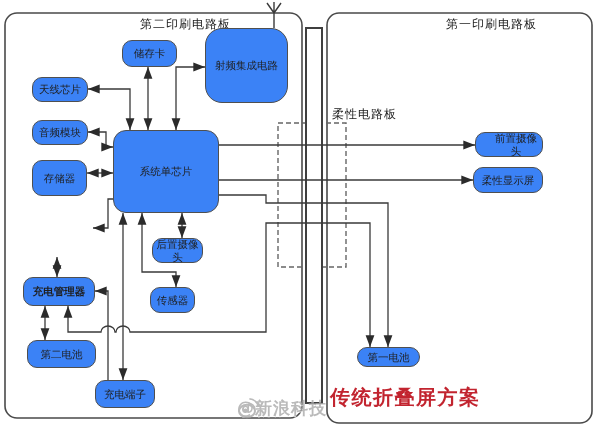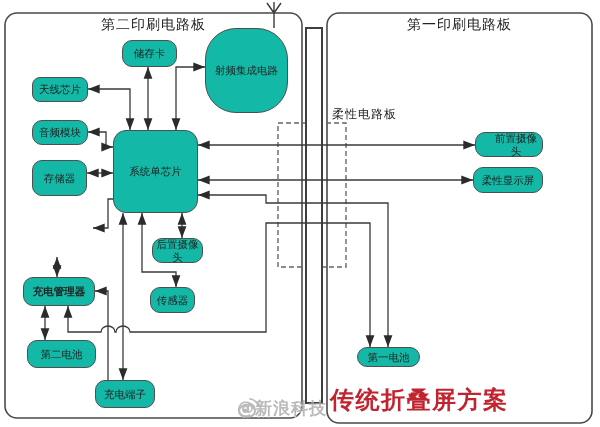--- a/index.html
+++ b/index.html
@@ -3,29 +3,29 @@
 <meta charset="utf-8">
 <style>
   html,body{margin:0;padding:0;background:#ffffff;}
   .stage{
     position:relative;width:600px;height:427px;background:#ffffff;overflow:hidden;
     font-family:"DejaVu Sans","Liberation Sans",sans-serif;color:#1f1f1f;
   }
   .stage svg{position:absolute;left:0;top:0;}
   .node{
     position:absolute;display:flex;align-items:center;justify-content:center;
-    background:#14b8a6;border:1.4px solid #4f4f4f;border-radius:10px;
+    background:#3b82f6;border:1.4px solid #4f4f4f;border-radius:10px;
     font-size:10.5px;line-height:1.2;text-align:center;box-sizing:border-box;padding:0 2px;
   }
   .board-title{
-    position:absolute;text-align:center;font-size:14px;color:#222;letter-spacing:1px;
+    position:absolute;text-align:center;font-size:12px;color:#222;letter-spacing:1px;margin-left:32px;
   }
   .flex-label{position:absolute;font-size:12px;color:#222;letter-spacing:1px;}
   .caption{
-    position:absolute;left:330px;top:384px;font-size:24px;font-weight:bold;
+    position:absolute;left:330px;top:384px;font-size:20px;font-weight:bold;
     color:#c2242f;letter-spacing:1.5px;white-space:nowrap;
   }
   .watermark{
     position:absolute;left:237px;top:397px;display:flex;align-items:flex-end;gap:3px;
     opacity:0.8;color:#a9a9a9;font-size:17px;font-weight:bold;letter-spacing:1px;
     text-shadow:0 1px 0 #ffffff;white-space:nowrap;
   }
 </style>
 </head>
 <body>
@@ -66,25 +66,25 @@
       <path d="M198,145 H475" marker-start="url(#arr)" marker-end="url(#arr)"></path>
       <path d="M198,180 H473" marker-start="url(#arr)" marker-end="url(#arr)"></path>
     </g>
   </svg>
 
   <div class="board-title" style="left:5px;top:16px;width:297px;">第二印刷电路板</div>
   <div class="board-title" style="left:327px;top:16px;width:265px;">第一印刷电路板</div>
   <div class="flex-label" style="left:332px;top:106px;">柔性电路板</div>
 
   <div class="node" style="left:122px;top:40px;width:55px;height:27px;">储存卡</div>
-  <div class="node" style="left:205px;top:28px;width:83px;height:85px;border-radius:31px;">射频集成电路</div>
-  <div class="node" style="left:32px;top:77px;width:56px;height:25px;border-radius:8px;">天线芯片</div>
+  <div class="node" style="left:205px;top:28px;width:83px;height:75px;border-radius:17px;">射频集成电路</div>
+  <div class="node" style="left:32px;top:77px;width:56px;height:25px;">天线芯片</div>
   <div class="node" style="left:32px;top:120px;width:56px;height:25px;">音频模块</div>
   <div class="node" style="left:32px;top:160px;width:55px;height:36px;">存储器</div>
-  <div class="node" style="left:113px;top:130px;width:85px;height:83px;border-radius:13px;">系统单芯片</div>
+  <div class="node" style="left:113px;top:130px;width:106px;height:83px;border-radius:13px;">系统单芯片</div>
   <div class="node" style="left:23px;top:277px;width:72px;height:29px;font-weight:bold;">充电管理器</div>
   <div class="node" style="left:27px;top:340px;width:69px;height:28px;">第二电池</div>
   <div class="node" style="left:95px;top:380px;width:60px;height:28px;text-align:center;">充电端子</div>
   <div class="node" style="left:152px;top:238px;width:51px;height:25px;">后置摄像头</div>
   <div class="node" style="left:150px;top:287px;width:45px;height:26px;">传感器</div>
   <div class="node" style="left:475px;top:132px;width:68px;height:25px;padding-left:16px;">前置摄像头</div>
   <div class="node" style="left:473px;top:167px;width:70px;height:26px;">柔性显示屏</div>
   <div class="node" style="left:357px;top:347px;width:63px;height:20px;">第一电池</div>
 
   <div class="caption">传统折叠屏方案</div>

